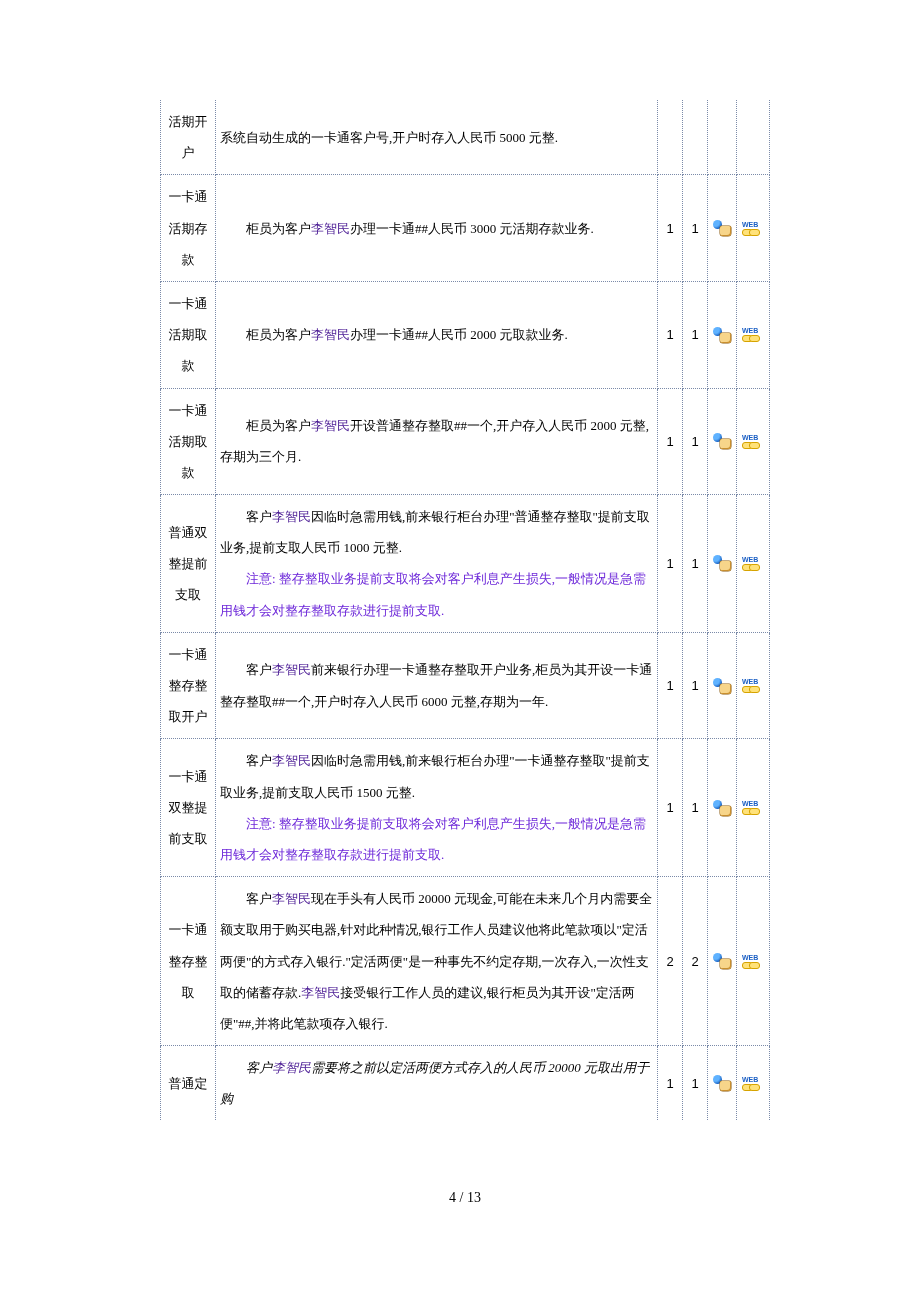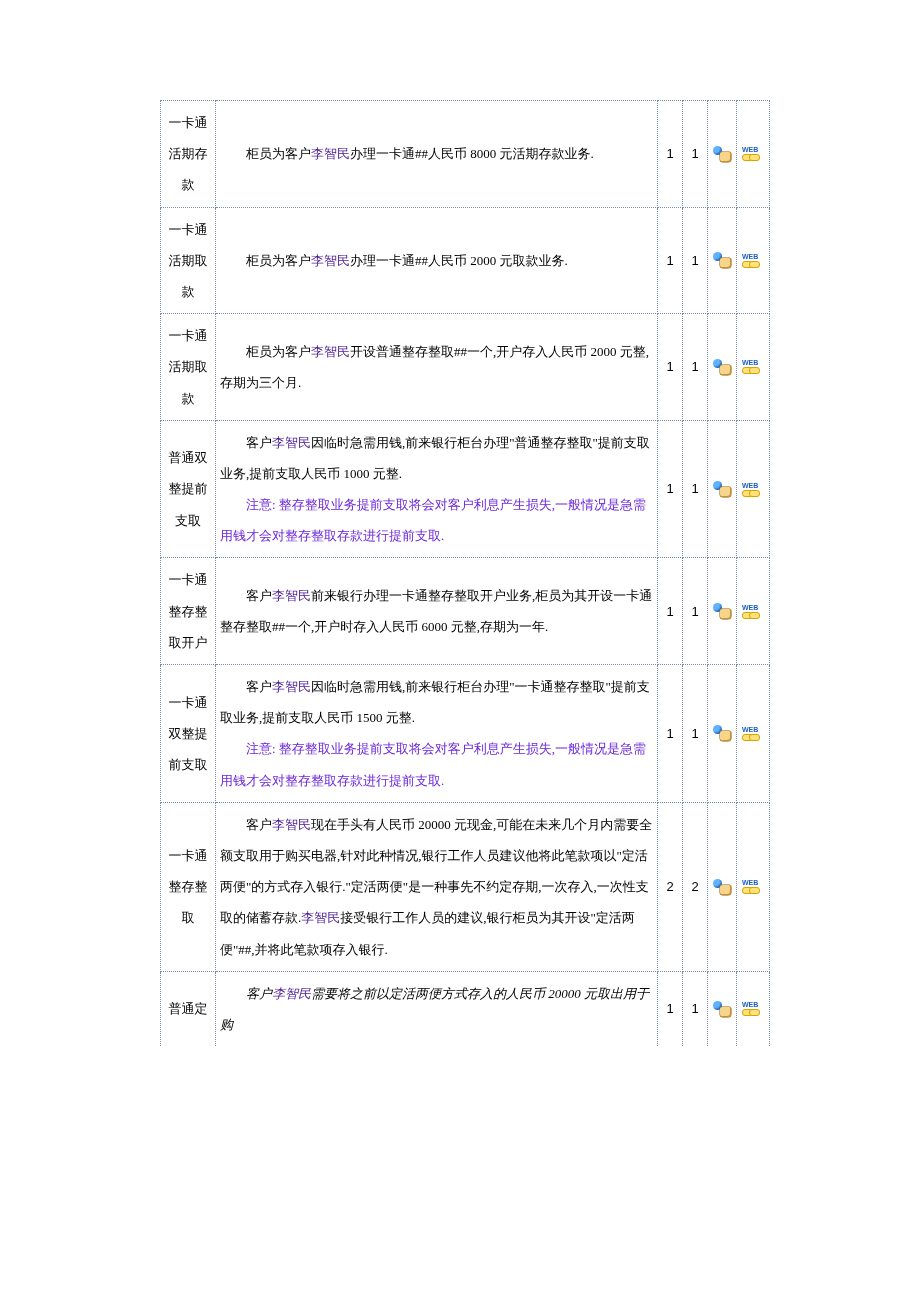--- a/index.html
+++ b/index.html
@@ -134,23 +134,31 @@
   .icon-web .chain::before { left: 0; }
   .icon-web .chain::after { left: 7px; }
 </style>
 </head>
 <body>
 
 <div class="page">
 <table class="main">
   <tbody id="table-body">
         <tr>
+          <td class="col-title" style="border-top: none;">活期开户</td>
+          <td class="col-desc noindent" style="border-top: none;"><span>系统自动生成的一卡通客户号,开户时存入人民币 5000 元整.</span></td>
+          <td class="col-num" style="border-top: none;"></td>
+          <td class="col-num" style="border-top: none;"></td>
+          <td class="col-icon" style="border-top: none;"></td>
+          <td class="col-web" style="border-top: none;"></td>
+        </tr>
+        <tr>
           <td class="col-title">一卡通活期存款</td>
           <td class="col-desc">
-            <p class="desc-para"><span>柜员为客户</span><span class="name-link">李智民</span><span>办理一卡通##人民币 8000 元活期存款业务.</span></p>
+            <p class="desc-para"><span>柜员为客户</span><span class="name-link">李智民</span><span>办理一卡通##人民币 3000 元活期存款业务.</span></p>
           </td>
           <td class="col-num">1</td>
           <td class="col-num">1</td>
           <td class="col-icon">
             <div class="icon-drag">
               <div class="globe"></div>
               <div class="hand"></div>
             </div>
           </td>
           <td class="col-web">
@@ -298,13 +306,14 @@
           <td class="col-web" style="border-bottom: none;">
             <div class="icon-web">
               <span>WEB</span>
               <div class="chain"></div>
             </div>
           </td>
         </tr>
       </tbody>
 </table>
 
+<div class="footer">4 / 13</div>
 </div>
 
 </body></html>

